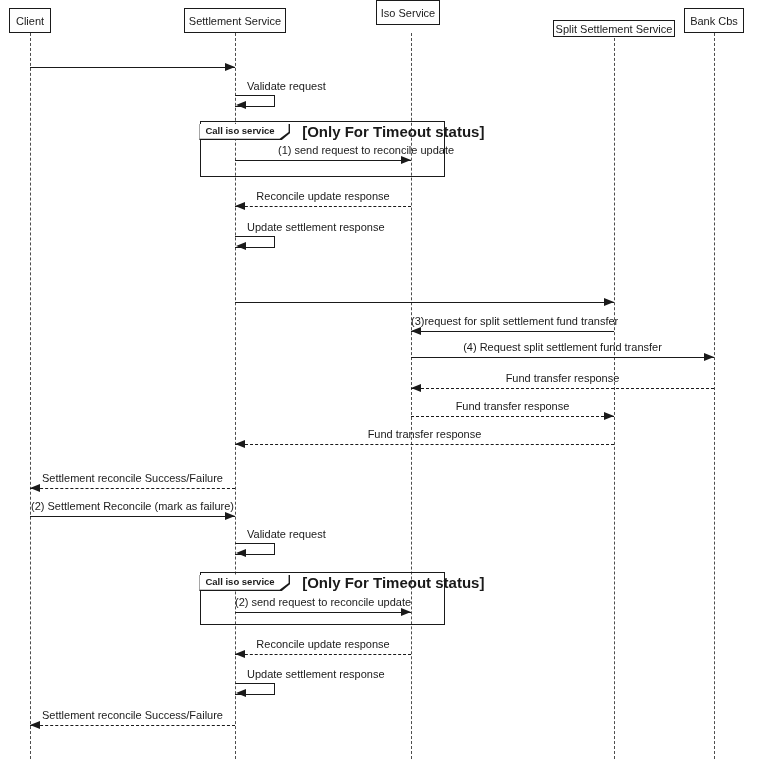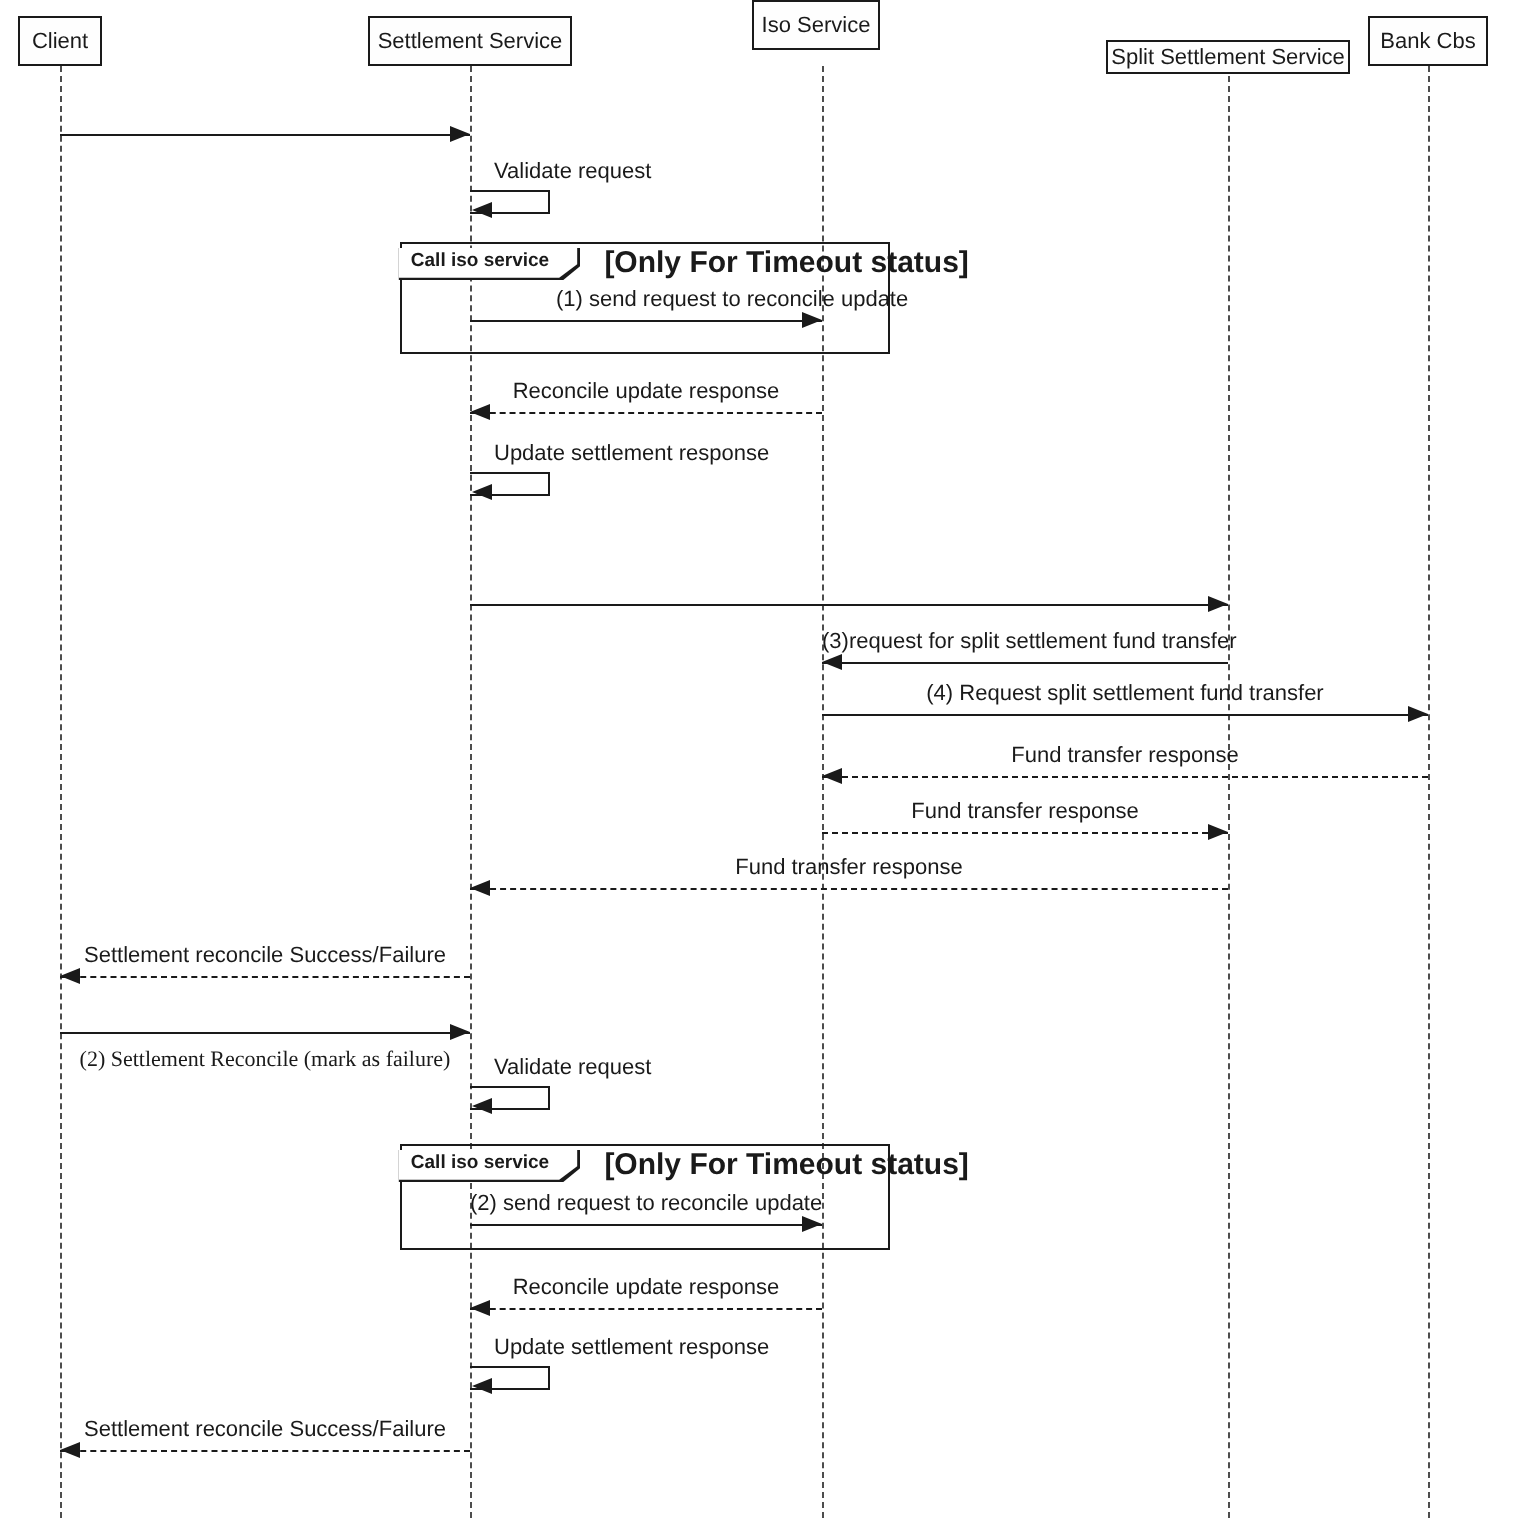--- a/index.html
+++ b/index.html
@@ -103,21 +103,21 @@
     <div class="arr l" style="left: 411px; top: 384px;"></div>
     <div class="mlabel" style="left: 411px; width: 203px; top: 400px;">Fund transfer response</div>
     <div class="line dashed" style="left: 411px; top: 416px; width: 203px;"></div>
     <div class="arr r" style="left: 604px; top: 412px;"></div>
     <div class="mlabel" style="left: 235px; width: 379px; top: 428px;">Fund transfer response</div>
     <div class="line dashed" style="left: 235px; top: 444px; width: 379px;"></div>
     <div class="arr l" style="left: 235px; top: 440px;"></div>
     <div class="mlabel" style="left: 30px; width: 205px; top: 472px;">Settlement reconcile Success/Failure</div>
     <div class="line dashed" style="left: 30px; top: 488px; width: 205px;"></div>
     <div class="arr l" style="left: 30px; top: 484px;"></div>
-    <div class="mlabel" style="left: 30px; width: 205px; top: 524px; font-family: Liberation Serif, serif;">(2) Settlement Reconcile (mark as failure)</div>
+    <div class="mlabel" style="left: 30px; width: 205px; top: 500px;">(2) Settlement Reconcile (mark as failure)</div>
     <div class="line solid" style="left: 30px; top: 516px; width: 205px;"></div>
     <div class="arr r" style="left: 225px; top: 512px;"></div>
     <div class="mlabel sl" style="left: 247px; top: 528px;">Validate request</div>
     <div class="selfloop" style="left: 235px; top: 543px;"></div>
     <div class="arr l" style="left: 236px; top: 549px;"></div>
     <div class="mlabel" style="left: 235px; width: 176px; top: 596px;">(2) send request to reconcile update</div>
     <div class="line solid" style="left: 235px; top: 612px; width: 176px;"></div>
     <div class="arr r" style="left: 401px; top: 608px;"></div>
     <div class="mlabel" style="left: 235px; width: 176px; top: 638px;">Reconcile update response</div>
     <div class="line dashed" style="left: 235px; top: 654px; width: 176px;"></div>

